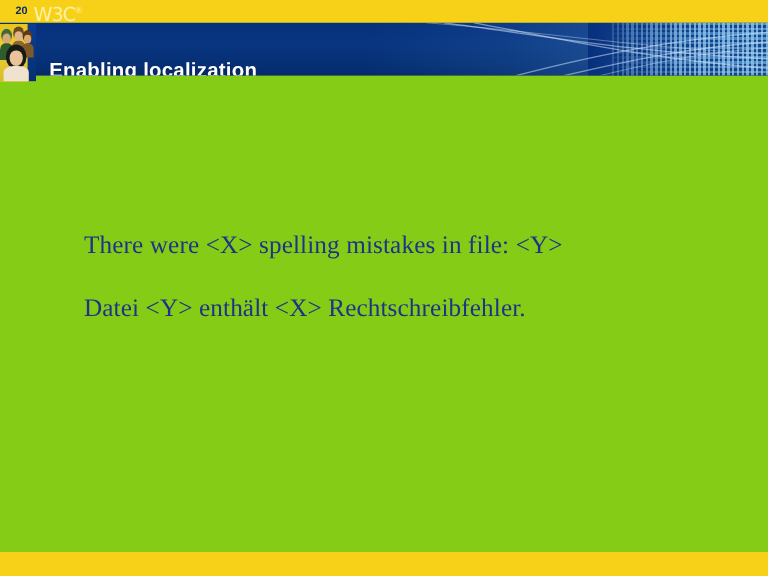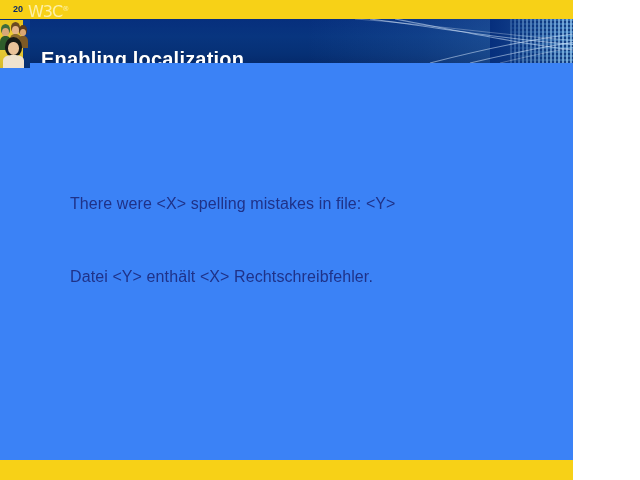--- a/index.html
+++ b/index.html
@@ -5,24 +5,24 @@
   html, body {
     margin: 0;
     padding: 0;
     background: #ffffff;
   }
   body {
     font-family: "Liberation Sans", sans-serif;
   }
   .slide {
     position: relative;
-    width: 573px;
+    width: 640px;
     height: 480px;
     overflow: hidden;
-    background: #3b82f6;
+    background: #84cc16;
   }
 
   
   .top-band {
     position: absolute;
     left: 0;
     top: 0;
     width: 640px;
     height: 19px;
     background: #f7d117;
@@ -147,45 +147,46 @@
 
   
   .content {
     position: absolute;
     left: 70px;
     top: 190px;
     width: 520px;
   }
   .line {
     color: #1f3288;
-    font-size: 16px;
+    font-size: 21px;
     line-height: 28px;
     letter-spacing: 0.1px;
     white-space: nowrap;
+    font-family: Liberation Serif, serif;
   }
   .line.second {
-    margin-top: 45px;
+    margin-top: 24px;
   }
 
   
   .bottom-band {
     position: absolute;
     left: 0;
     bottom: 0;
     width: 640px;
     height: 20px;
     background: #f7d117;
   }
 
   
   .header-title {
     position: absolute;
     left: 41px;
     top: 28px;
-    font-size: 20px;
+    font-size: 17px;
     font-weight: bold;
     color: #ffffff;
     letter-spacing: 0.2px;
     line-height: 24px;
     text-shadow: 0 1px 1px rgba(0,0,0,0.35);
     z-index: 6;
   }
 </style>
 </head>
 <body>

